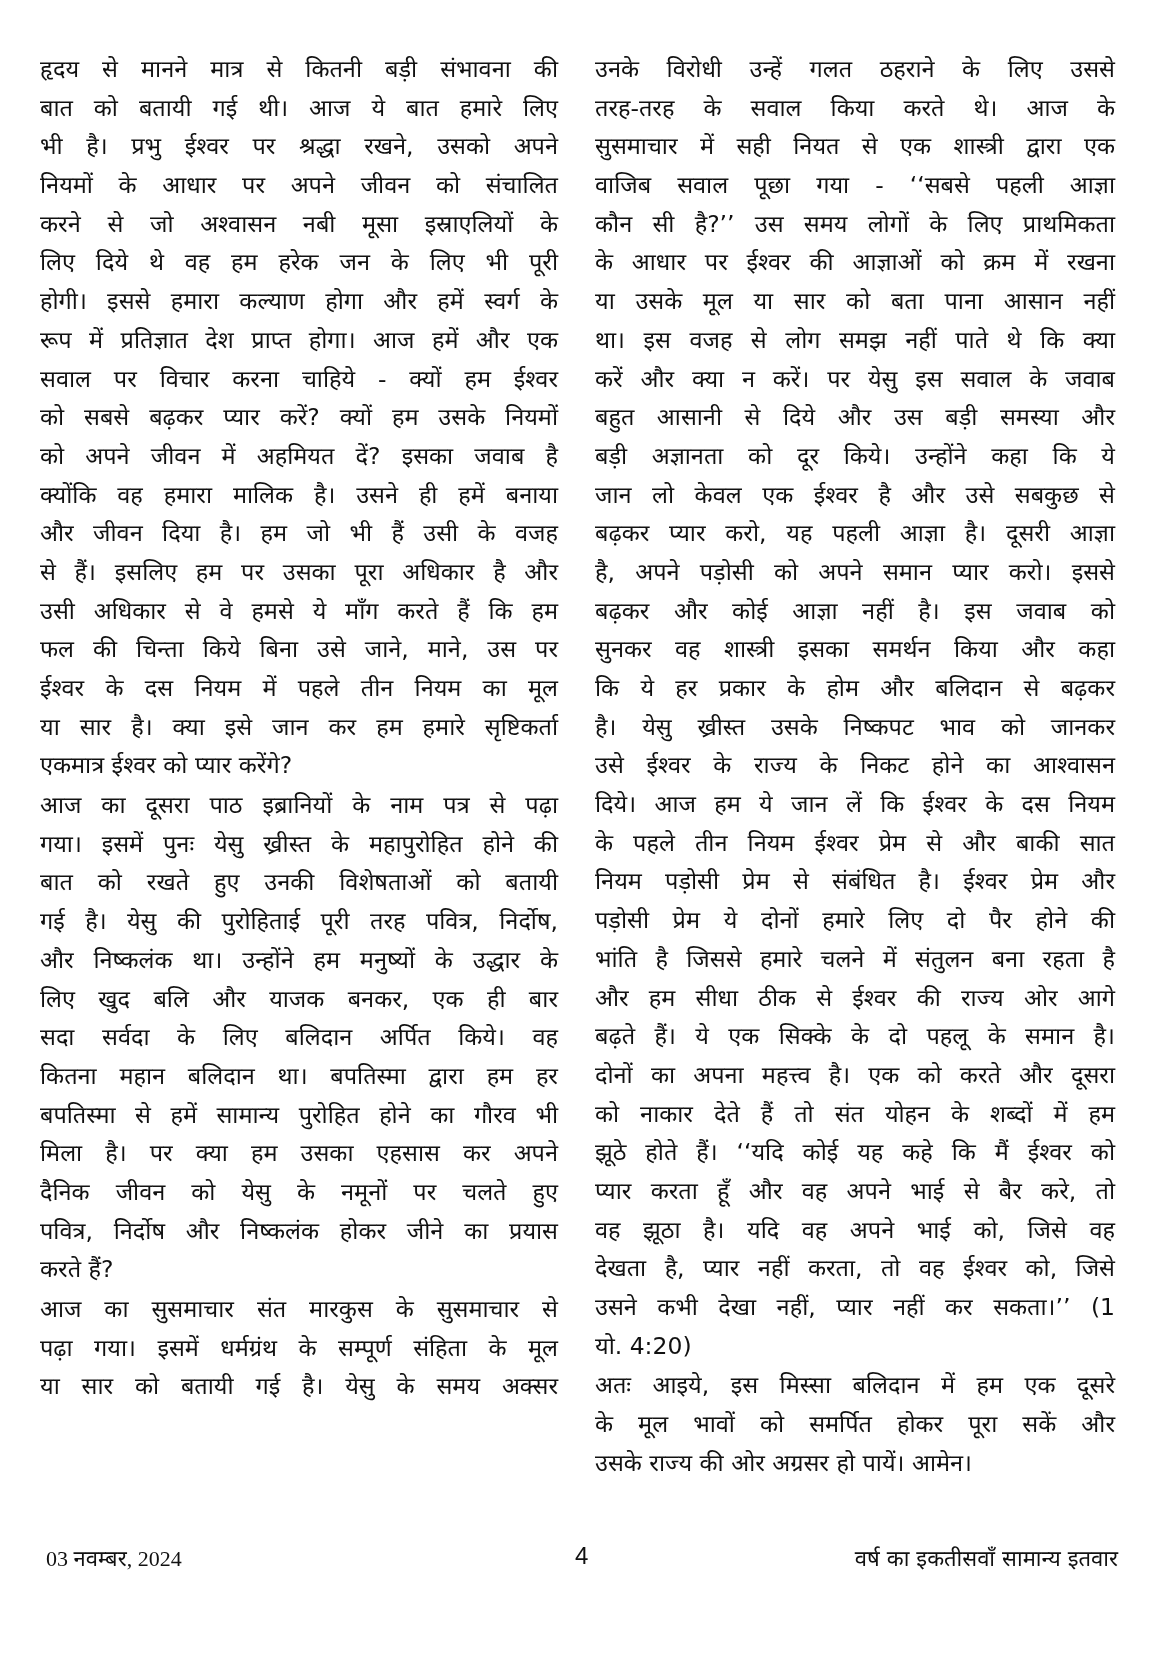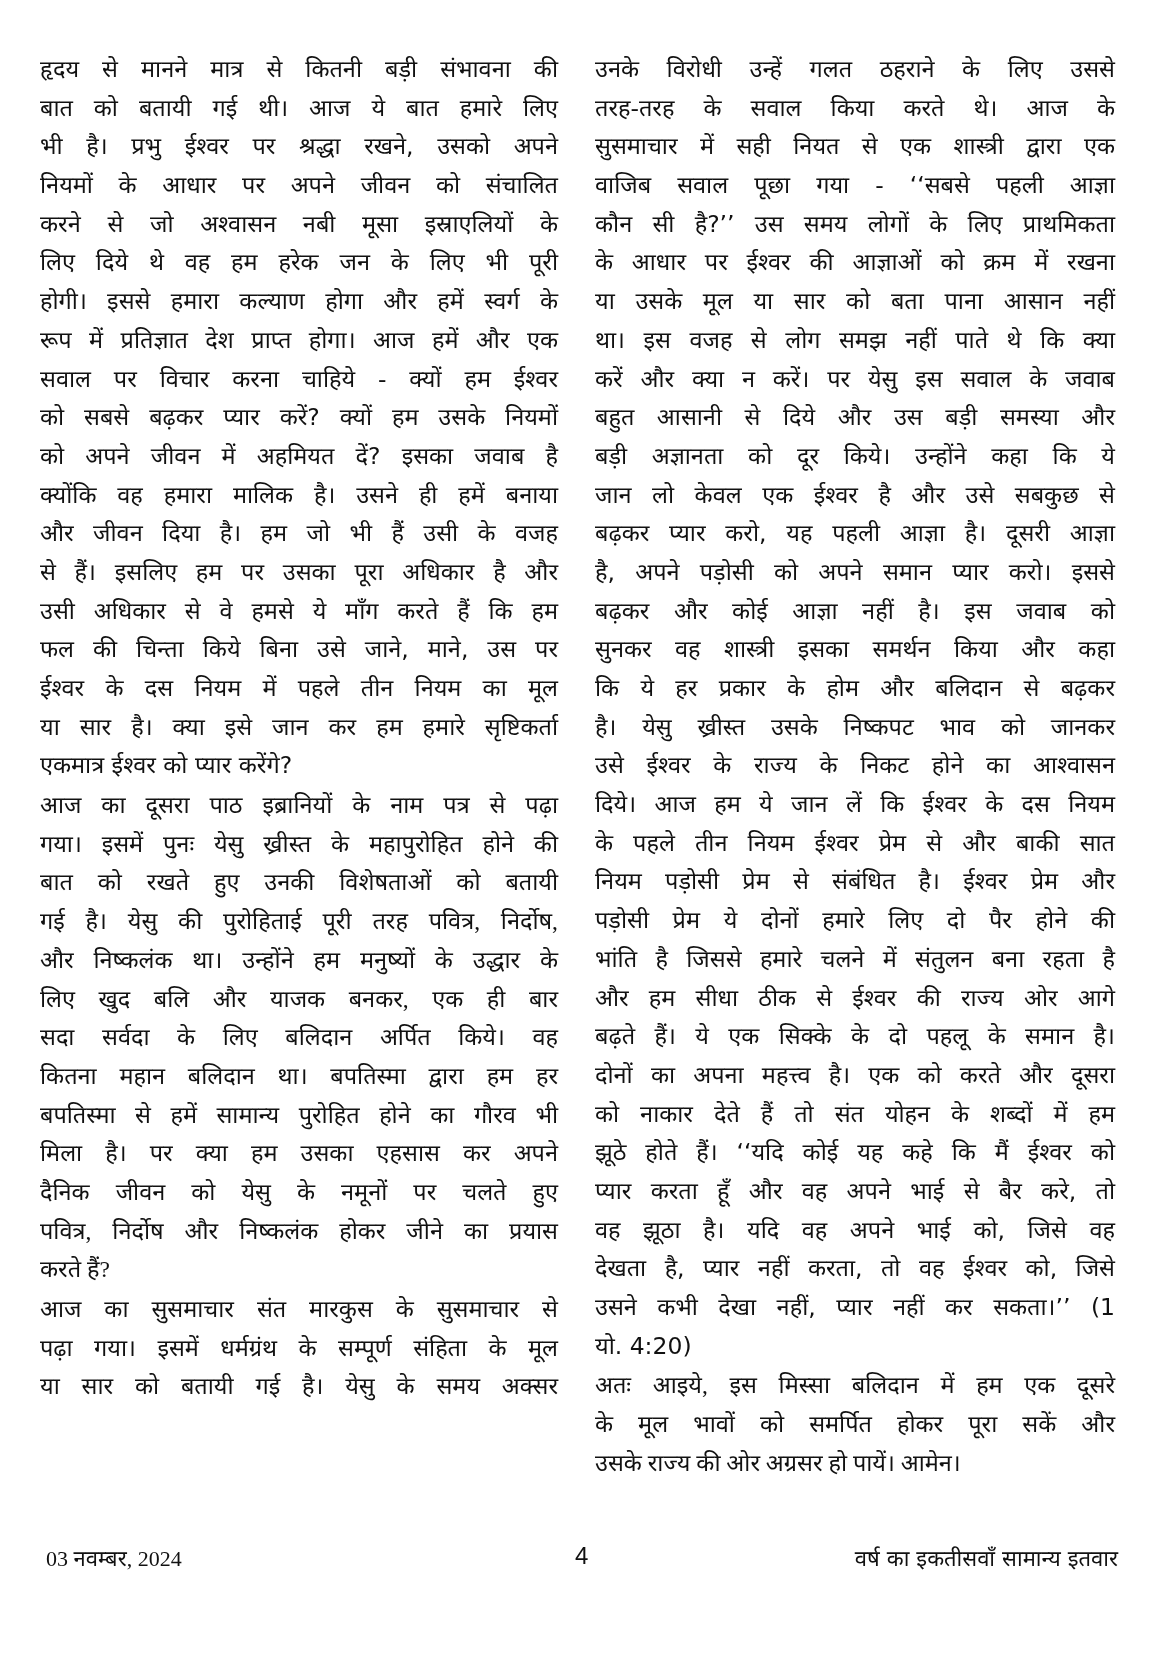--- a/index.html
+++ b/index.html
@@ -5,21 +5,21 @@
   html, body { margin: 0; padding: 0; background: #ffffff; }
   body { width: 1170px; height: 1654px; position: relative; overflow: hidden;
          font-family: "DejaVu Sans", sans-serif; color: #111; }
   .col { position: absolute; top: 50px; width: 518px; }
   .col.left { left: 40px; }
   .col.right { left: 586px; width: 520px; margin-left: 9px; }
   .line { height: 38.7px; line-height: 38.7px; font-size: 23.5px;
           text-align: justify; text-align-last: justify; white-space: nowrap; overflow: visible; }
   .line.last { text-align-last: left; }
   .para { margin: 0; }
-  .para + .para { margin-top: 1px; font-family: Liberation Serif, serif; }
+  .para + .para { margin-top: 1px; }
   .footer { position: absolute; top: 1542px; font-size: 22px; }
   .footer.date { left: 46px; font-family: "Liberation Serif", serif; }
   .footer.page { left: 575px; font-family: "Liberation Sans", sans-serif; font-size: 24px; }
   .footer.title { right: 52px; }
 </style>
 </head>
 <body>
 
 <div class="col left" id="col-left">
     <div class="para">

